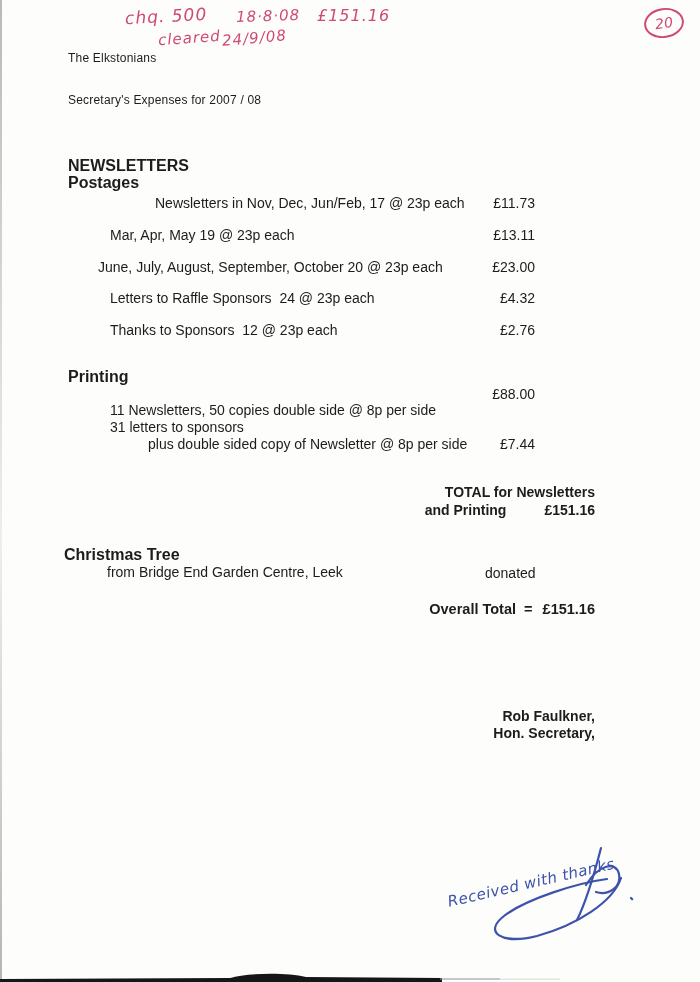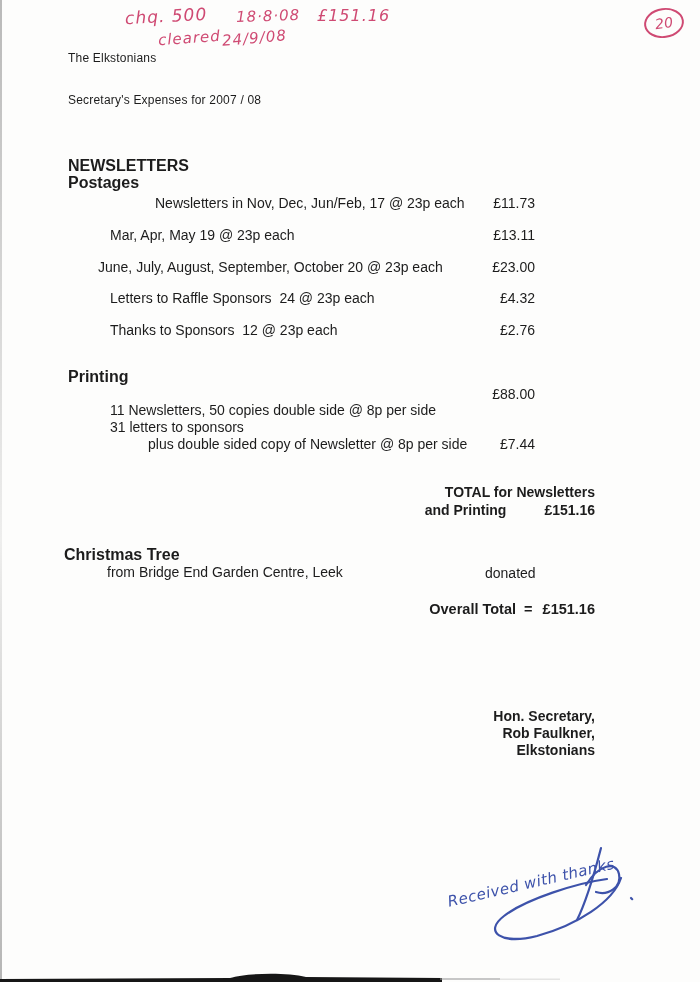--- a/index.html
+++ b/index.html
@@ -123,23 +123,22 @@
 
   <div class="abs h1" style="left:64px;top:546px;text-align:right;">Christmas Tree</div>
   <div class="abs body-txt" style="left:107px;top:564px;">from Bridge End Garden Centre, Leek</div>
   <div class="abs body-txt" style="left:485px;top:565px;">donated</div>
 
   <div class="abs right-align" style="right:105px;top:600px;width:300px;">
     <span class="body-txt bold" style="font-size:14.5px;">Overall Total  =</span><span style="display:inline-block;width:10px;"></span><span class="body-txt bold" style="font-size:14.5px;">£151.16</span>
   </div>
 
   <div class="abs right-align" style="right:105px;top:708px;width:300px;line-height:17px;">
+    <div class="body-txt bold">Rob Faulkner,</div>
     <div class="body-txt bold">Hon. Secretary,</div>
-    <div class="body-txt bold">Rob Faulkner,</div>
-    <div class="body-txt bold">Elkstonians</div>
   </div>
 
   <div class="ink-blue received-note">Received with thanks</div>
 
   <svg class="abs" style="left:425px;top:830px;" width="230" height="120" viewBox="0 0 230 120">
     <g fill="none" stroke="#3d52aa" stroke-width="2.2" stroke-linecap="round">
       <path d="M 196 48 C 188 72, 152 95, 112 106 C 76 115, 58 102, 79 86 C 101 69, 152 53, 182 49"></path>
       <path d="M 176 18 C 169 45, 161 72, 152 90"></path>
       <path d="M 161 55 C 174 34, 191 31, 194 44 C 197 57, 183 66, 171 62"></path>
       <path d="M 206 68 l 1.2 1.2"></path>

